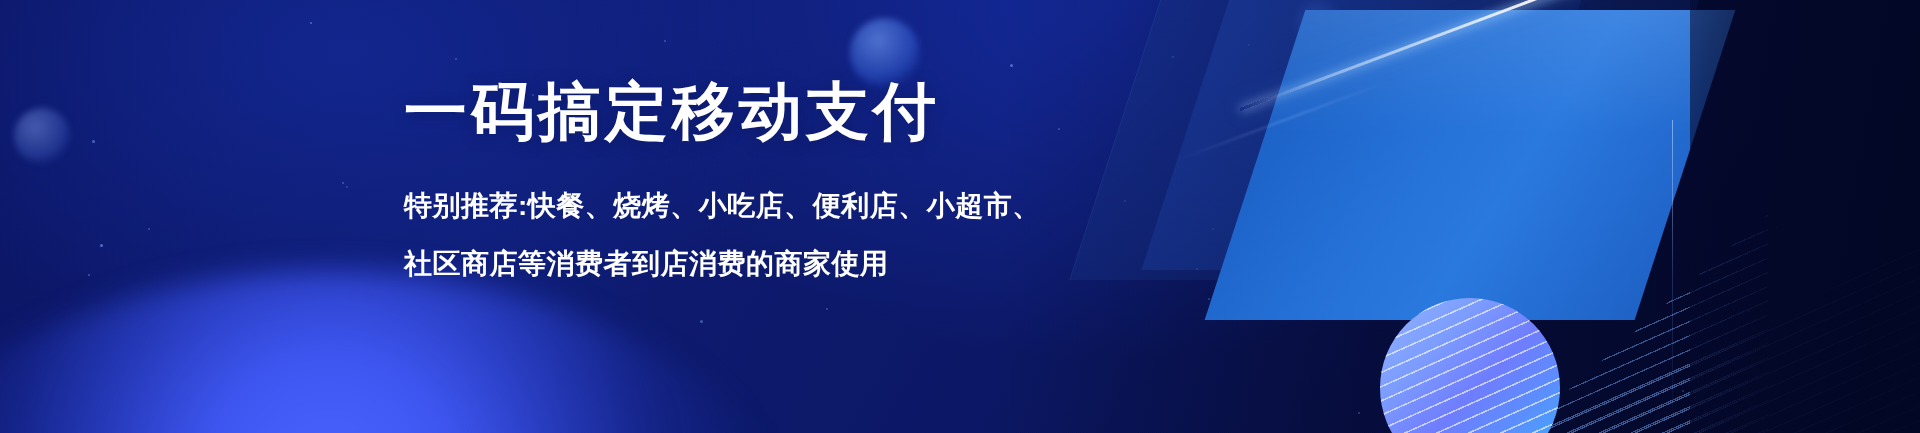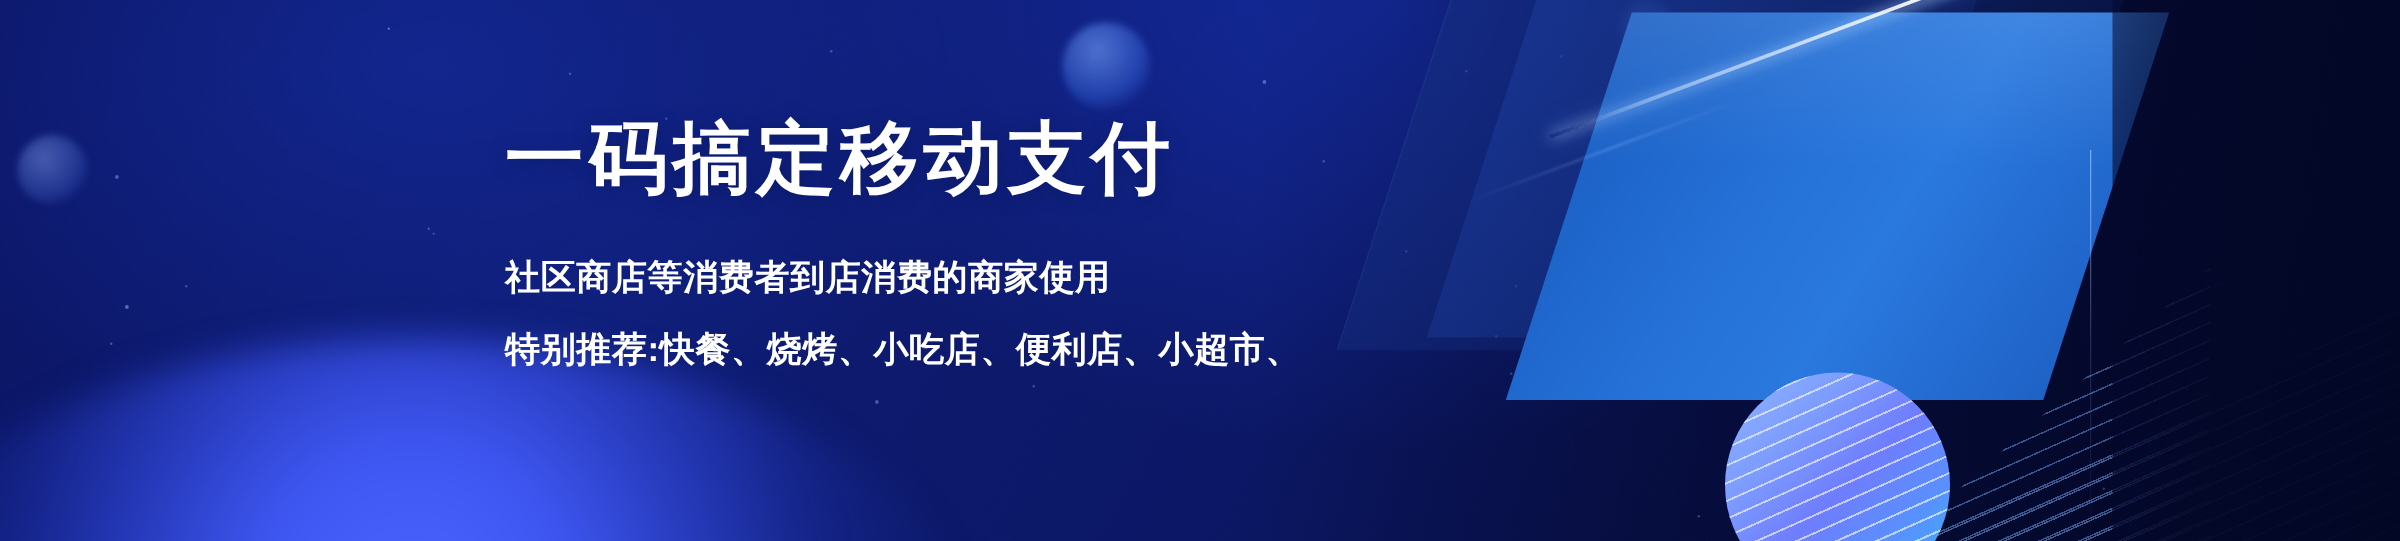--- a/index.html
+++ b/index.html
@@ -252,21 +252,21 @@
     top: 0;
     width: 230px;
     height: 433px;
     background: linear-gradient(100deg, rgba(4,9,48,0.55) 0%, rgba(3,7,40,0.92) 45%, rgba(3,7,38,0.98) 100%);
   }
 
   
   .content {
     position: absolute;
     left: 404px;
-    top: 96px;
+    top: 80px;
     width: 820px;
   }
   .headline {
     margin: 0;
     font-size: 63px;
     line-height: 1.0;
     font-weight: 700;
     color: #ffffff;
     letter-spacing: 4px;
     text-shadow: 0 2px 14px rgba(10,22,90,0.55);
@@ -347,18 +347,18 @@
     </div>
 
     <div class="wedge-dark"></div>
   </div>
 
   <div class="glow-bottom"></div>
 
   <div class="content">
     <h1 class="headline">一码搞定移动支付</h1>
     <div class="sub-wrap">
+      <p class="subline">特别推荐:快餐、烧烤、小吃店、便利店、小超市、</p>
       <p class="subline">社区商店等消费者到店消费的商家使用</p>
-      <p class="subline">特别推荐:快餐、烧烤、小吃店、便利店、小超市、</p>
     </div>
   </div>
 
 </div>
 
 </body></html>

